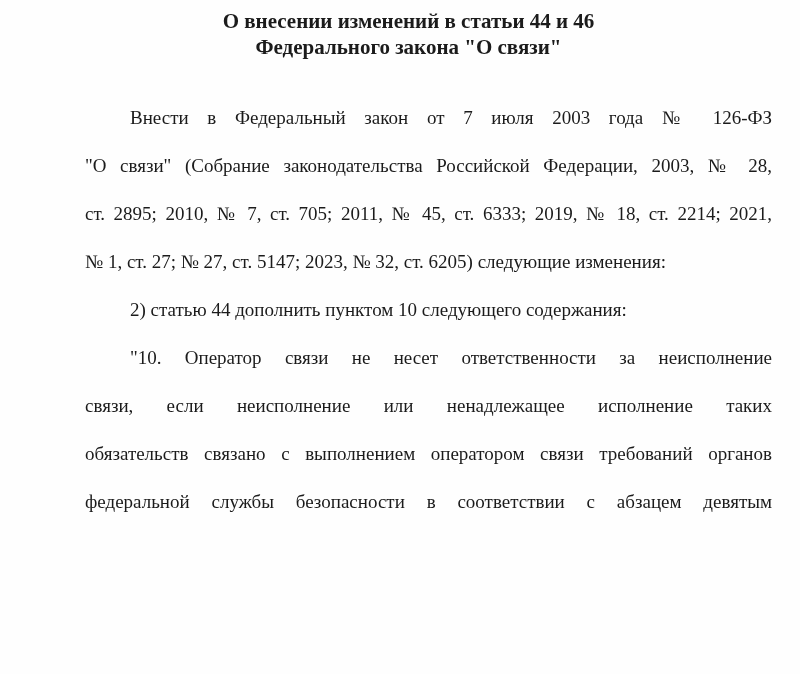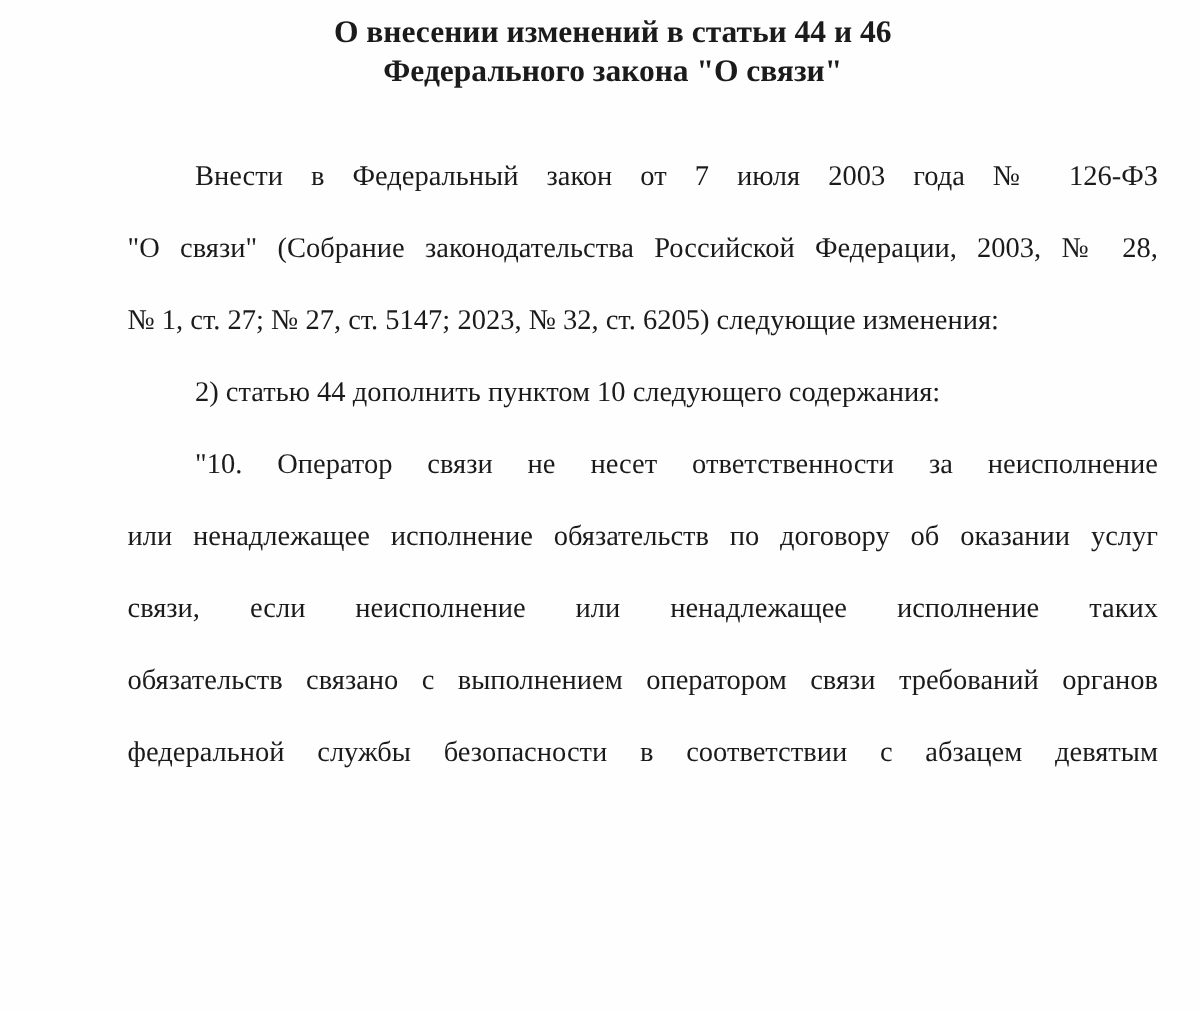--- a/index.html
+++ b/index.html
@@ -50,22 +50,22 @@
 <div class="page">
 
   <div class="doc-title">
     <div>О внесении изменений в статьи 44 и 46</div>
     <div>Федерального закона "О связи"</div>
   </div>
 
   <div class="doc-body">
     <div class="line indent">Внести в Федеральный закон от 7 июля 2003 года № 126-ФЗ</div>
     <div class="line">"О связи" (Собрание законодательства Российской Федерации, 2003, № 28,</div>
+    <div class="line">ст. 2895; 2010, № 7, ст. 705; 2011, № 45, ст. 6333; 2019, № 18, ст. 2214; 2021,</div>
     <div class="line left">№ 1, ст. 27; № 27, ст. 5147; 2023, № 32, ст. 6205) следующие изменения:</div>
     <div class="line left indent">2) статью 44 дополнить пунктом 10 следующего содержания:</div>
     <div class="line indent">"10. Оператор связи не несет ответственности за неисполнение</div>
-    <div class="line">или ненадлежащее исполнение обязательств по договору об оказании услуг</div>
     <div class="line">связи, если неисполнение или ненадлежащее исполнение таких</div>
     <div class="line">обязательств связано с выполнением оператором связи требований органов</div>
     <div class="line">федеральной службы безопасности в соответствии с абзацем девятым</div>
   </div>
 
 </div>
 
 </body></html>

